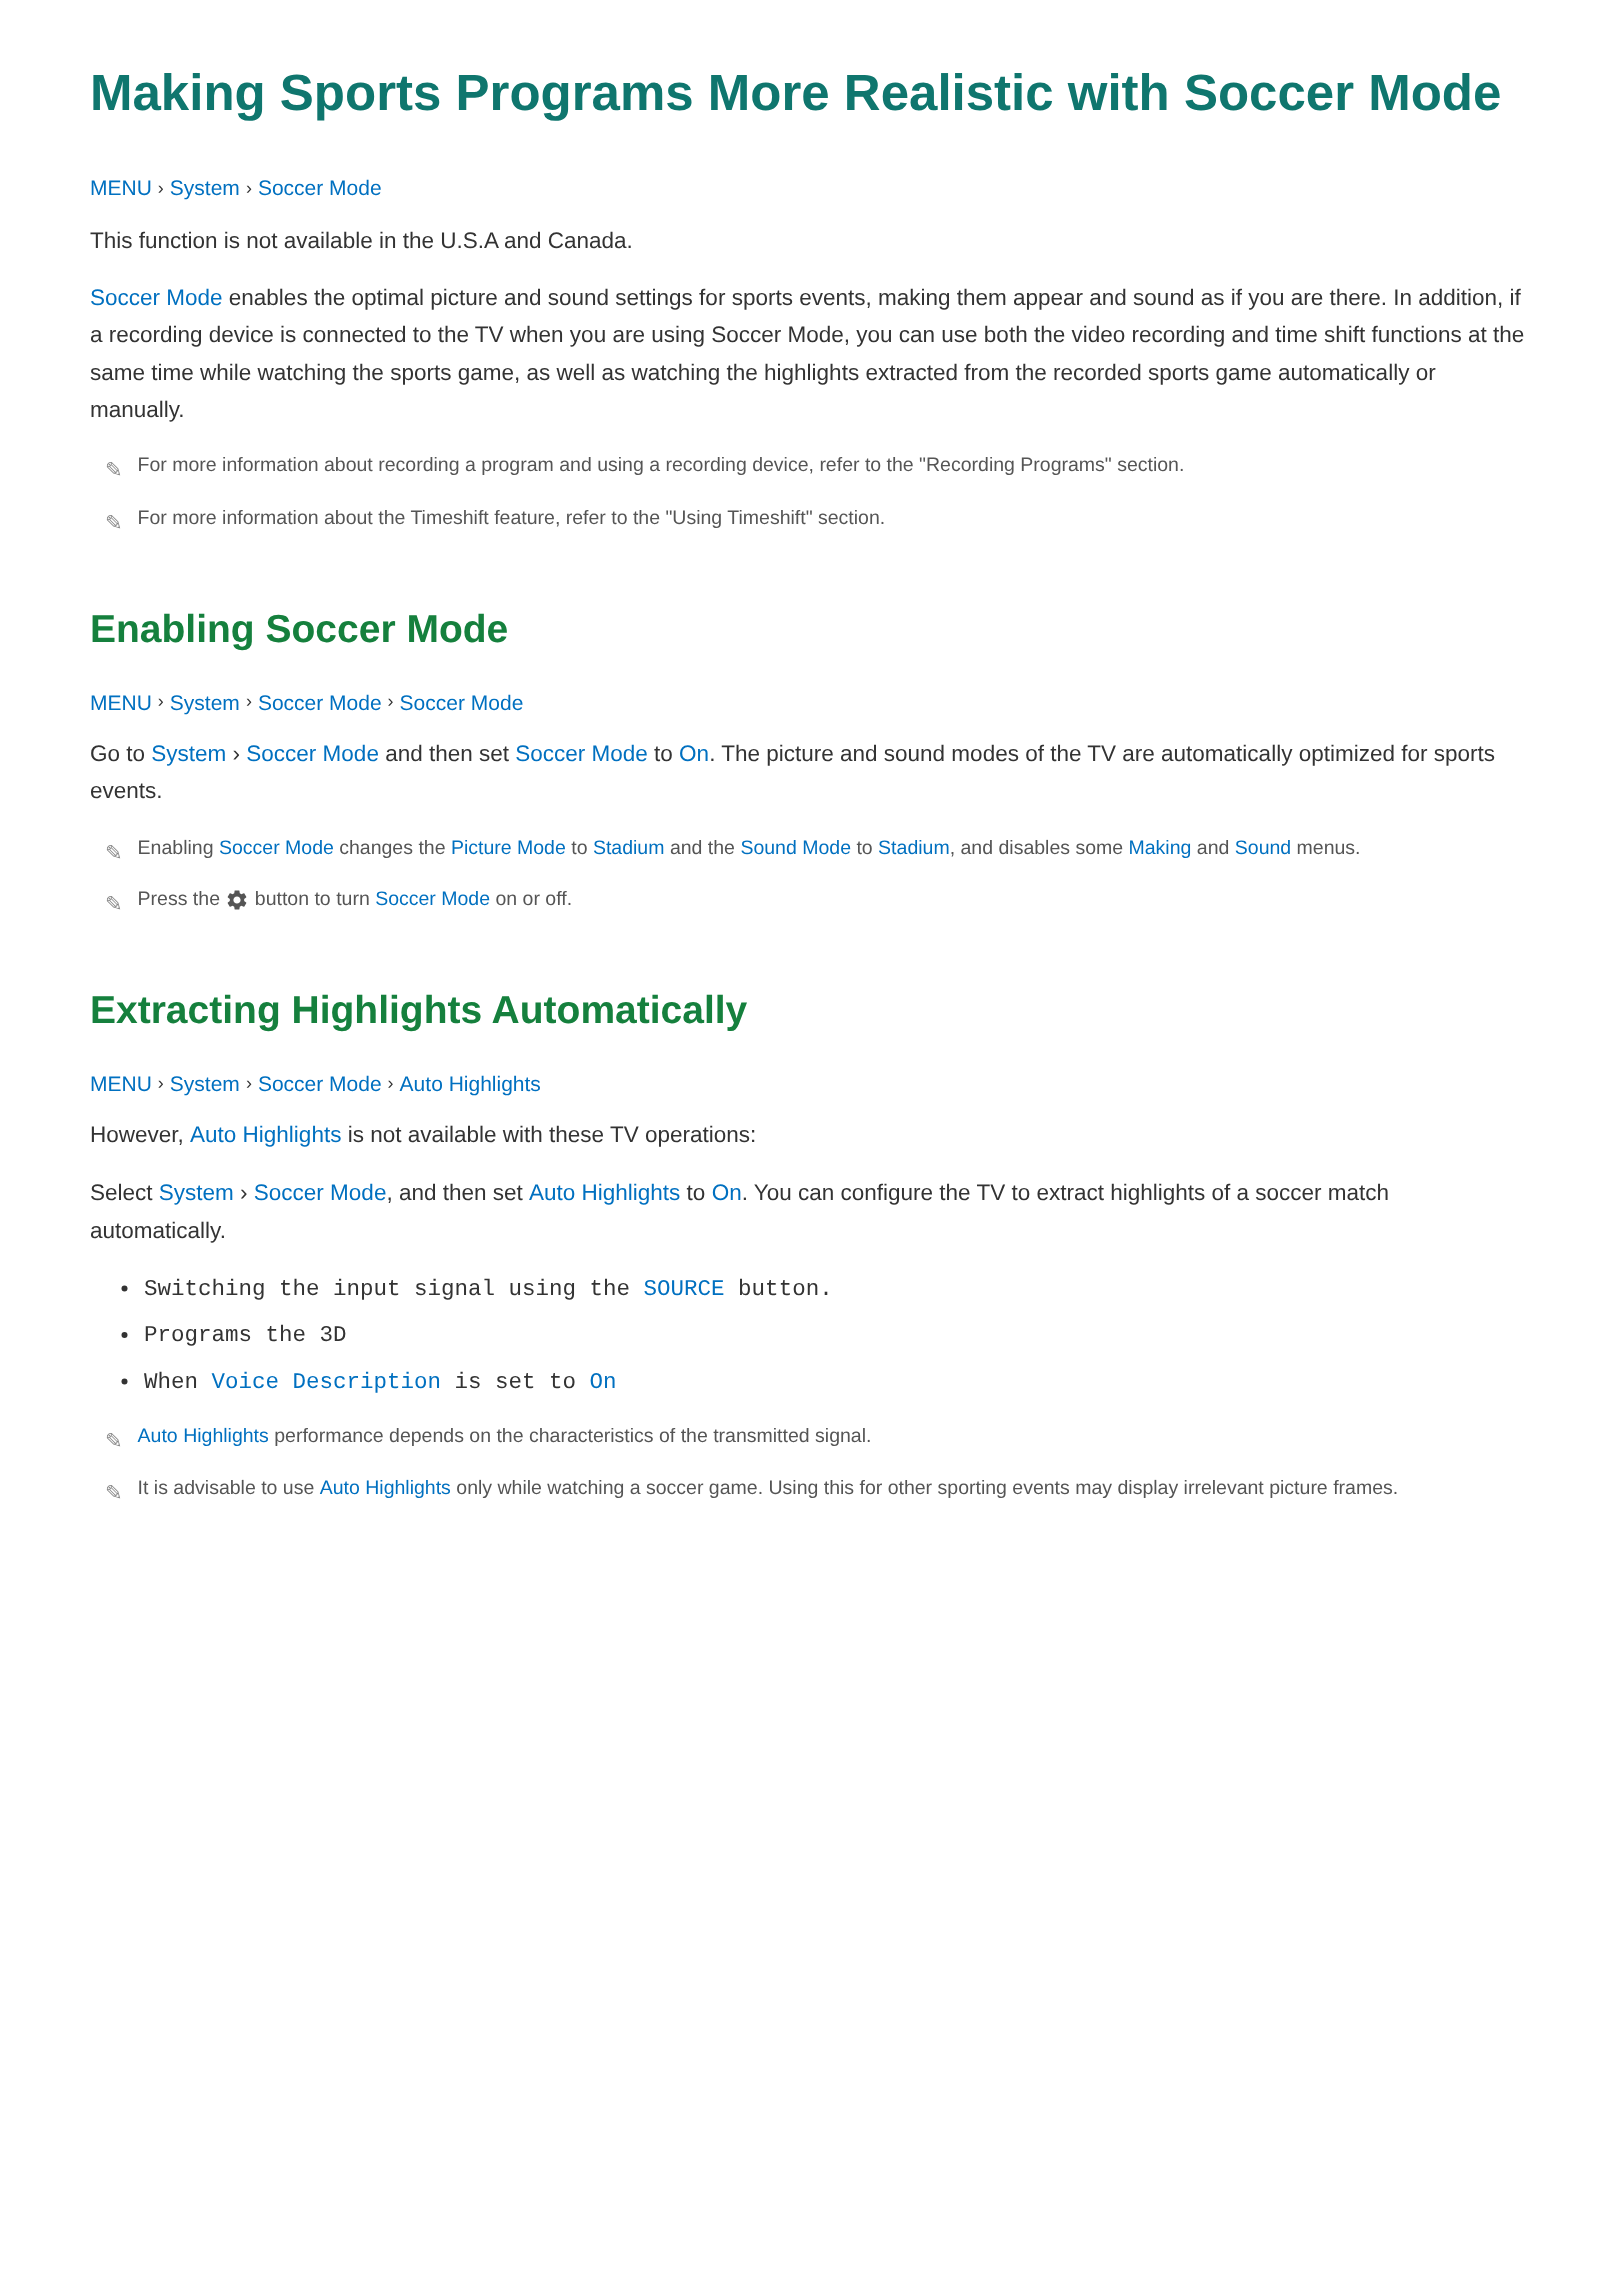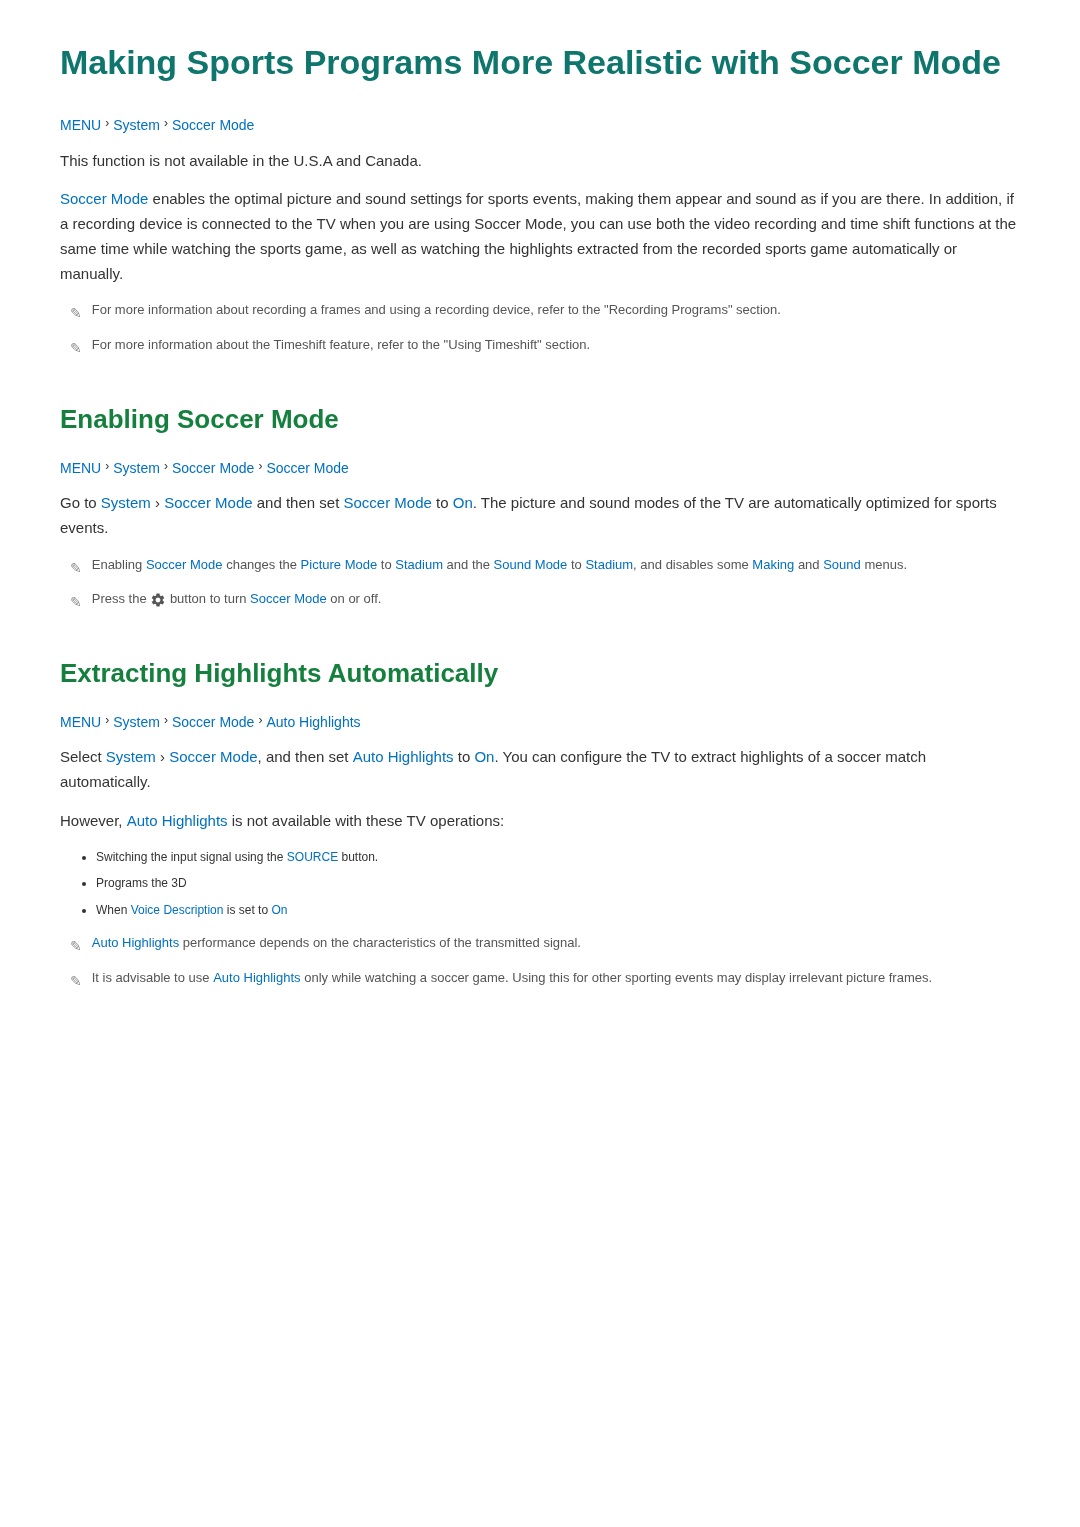--- a/index.html
+++ b/index.html
@@ -21,21 +21,21 @@
     .page-title {
       font-size: 34px;
       font-weight: bold;
       color: #0f766e;
       margin-bottom: 30px;
       line-height: 1.3;
     }
 
     .breadcrumb {
       display: flex;
-      align-items: flex-start;
+      align-items: center;
       gap: 4px;
       margin-bottom: 12px;
       font-size: 14px;
     }
 
     .breadcrumb-item {
       color: #0070c0;
       font-weight: 500;
     }
 
@@ -85,24 +85,25 @@
       margin-bottom: 16px;
     }
 
     .bullet-list {
       list-style: disc;
       padding-left: 36px;
       margin-bottom: 14px;
     }
 
     .bullet-list li {
-      font-size: 12px;
+      font-size: 15px;
       color: #333333;
       margin-bottom: 8px;
       line-height: 1.55;
+      font-family: Liberation Mono, monospace;
     }
 
     .gear-icon-svg {
       display: inline-block;
       vertical-align: middle;
       width: 16px;
       height: 16px;
     }
 
     .section-divider {
@@ -124,21 +125,21 @@
 
 <p class="body-text">This function is not available in the U.S.A and Canada.</p>
 
 <p class="body-text">
   <span class="link-text">Soccer Mode</span>
   <span> enables the optimal picture and sound settings for sports events, making them appear and sound as if you are there. In addition, if a recording device is connected to the TV when you are using Soccer Mode, you can use both the video recording and time shift functions at the same time while watching the sports game, as well as watching the highlights extracted from the recorded sports game automatically or manually.</span>
 </p>
 
 <div class="note-block">
   <span class="note-icon">✎</span>
-  <p class="note-text">For more information about recording a frames and using a recording device, refer to the "Recording Programs" section.</p>
+  <p class="note-text">For more information about recording a program and using a recording device, refer to the "Recording Programs" section.</p>
 </div>
 <div class="note-block">
   <span class="note-icon">✎</span>
   <p class="note-text">For more information about the Timeshift feature, refer to the "Using Timeshift" section.</p>
 </div>
 
 <div class="section-divider">
   <h2 class="section-title">Enabling Soccer Mode</h2>
 
   <div class="breadcrumb">
@@ -202,31 +203,31 @@
     <span class="breadcrumb-item">MENU</span>
     <span class="breadcrumb-separator">›</span>
     <span class="breadcrumb-item">System</span>
     <span class="breadcrumb-separator">›</span>
     <span class="breadcrumb-item">Soccer Mode</span>
     <span class="breadcrumb-separator">›</span>
     <span class="breadcrumb-item">Auto Highlights</span>
   </div>
 
   <p class="body-text">
+    However, <span class="link-text">Auto Highlights</span>
+    is not available with these TV operations:
+  </p>
+
+  <p class="body-text">
     Select <span class="link-text">System</span> ›
     <span class="link-text">Soccer Mode</span>,
     and then set
     <span class="link-text">Auto Highlights</span>
     to <span class="link-text">On</span>.
     You can configure the TV to extract highlights of a soccer match automatically.
-  </p>
-
-  <p class="body-text">
-    However, <span class="link-text">Auto Highlights</span>
-    is not available with these TV operations:
   </p>
 
   <ul class="bullet-list">
     <li>
       Switching the input signal using the <span class="link-text">SOURCE</span> button.
     </li>
     <li>
       Programs the 3D
     </li>
     <li>

